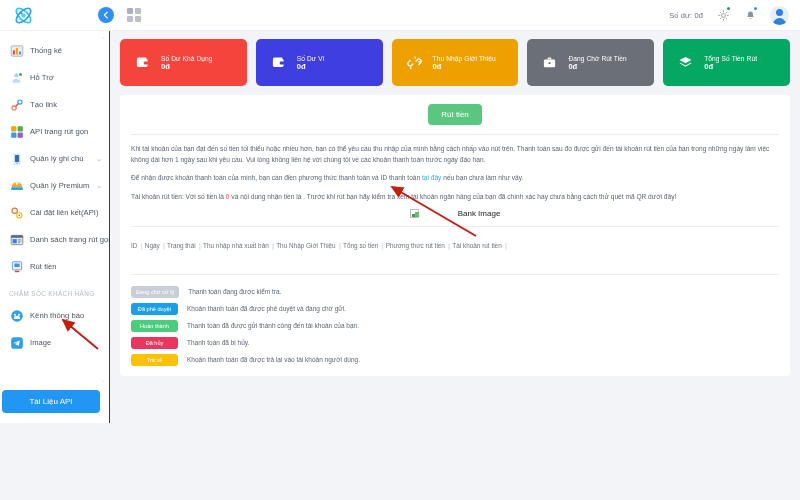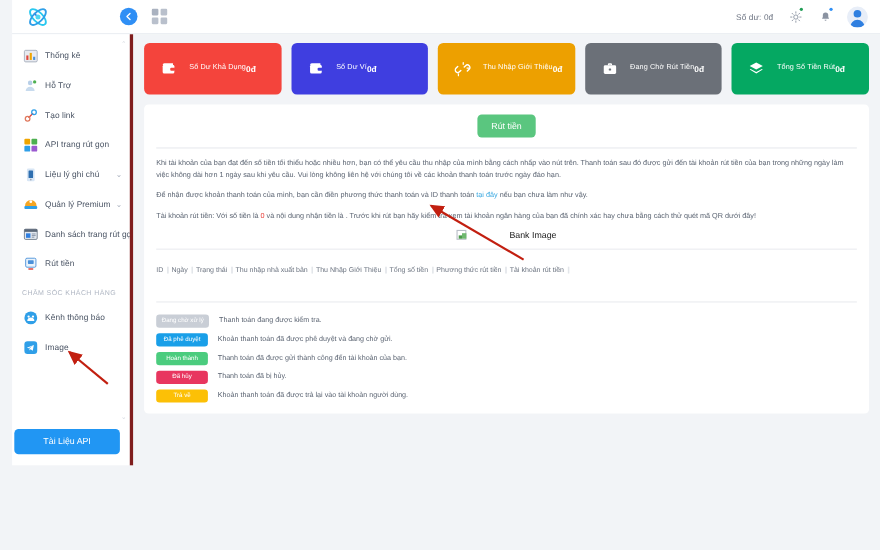--- a/index.html
+++ b/index.html
@@ -2,21 +2,21 @@
 <html><head>
 <meta charset="utf-8">
 <style>
   * { box-sizing: border-box; margin: 0; padding: 0; }
   html, body {
     width: 800px; height: 500px;
     overflow: hidden;
     font-family: "Liberation Sans", sans-serif;
     background: #f2f4f7;
   }
-  .app { position: relative; width: 800px; height: 423px; display: flex; flex-direction: column; padding-left: 11px; }
+  .app { position: relative; width: 800px; height: 423px; display: flex; flex-direction: column; }
 
   
   .topbar {
     height: 31px; background: #ffffff; display: flex; align-items: center;
     border-bottom: 1px solid #eceff3; flex: 0 0 31px; position: relative; z-index: 5;
   }
   .logo-wrap { width: 46px; display: flex; align-items: center; justify-content: center; }
   .logo-atom { width: 21px; height: 21px; }
   .topbar-left-gap { width: 52px; }
   .collapse-btn {
@@ -37,21 +37,21 @@
   .avatar .head { width:7px; height:7px; border-radius:50%; background:#2f7fe0; position:absolute; top:3px;}
   .avatar .body { width:13px; height:7px; border-radius:7px 7px 0 0; background:#2f7fe0; }
   .avatar-inner { position: relative; width:19px; height:19px; display:flex; align-items:flex-end; justify-content:center;}
 
   
   .body-row { display: flex; flex: 1 1 auto; min-height: 0; }
 
   
   .sidebar {
     width: 110px; background: #ffffff; flex: 0 0 110px;
-    border-right: 3px solid #7f1d1d; position: relative;
+    border-right: 1px solid #7f1d1d; position: relative;
     padding-top: 6px; overflow: hidden;
   }
   .nav-item {
     display: flex; align-items: center; height: 27px; padding-left: 9px; cursor: pointer; position: relative;
   }
   .nav-ico { width: 15px; height: 15px; flex: 0 0 15px; margin-right: 6px; display: flex; align-items: center; justify-content: center; }
   .nav-label { font-size: 7.6px; color: #4a5464; white-space: nowrap; letter-spacing: .05px; }
   .caret { margin-left: auto; margin-right: 7px; font-size: 7px; color: #aab2bf; }
   .sec-title { font-size: 6.4px; color: #b0b7c3; letter-spacing: .35px; padding: 10px 0 5px 9px; }
   .doc-btn {
@@ -63,21 +63,21 @@
 
   
   .main { flex: 1 1 auto; min-width: 0; background: #f2f4f7; padding: 8px 10px 8px 10px; overflow: hidden; }
 
   .cards { display: flex; gap: 9px; }
   .card {
     flex: 1 1 0; height: 47px; border-radius: 5px; display: flex; align-items: center;
     padding-left: 14px; color: #fff; gap: 10px; cursor: pointer;
   }
   .card-ico { width: 17px; height: 17px; display: flex; align-items: center; justify-content: center; flex: 0 0 17px; }
-  .card-txt { display: flex; flex-direction: row; gap: 0; }
+  .card-txt { display: flex; flex-direction: column; gap: 0; }
   .card-title { font-size: 6.6px; letter-spacing: .1px; }
   .card-val { font-size: 7.6px; font-weight: bold; }
 
   .panel { background: #fff; border-radius: 4px; margin-top: 9px; padding: 9px 11px 10px 11px; }
   .btn-row { display: flex; justify-content: center; }
   .withdraw-btn {
     background: #5ac67f; color: #fff; border: none; border-radius: 4px;
     font-size: 8px; padding: 6px 13px; cursor: pointer; font-family: "Liberation Sans", sans-serif;
   }
   .hr { height: 1px; background: #e8eaee; margin: 9px 0 8px 0; }
@@ -221,36 +221,46 @@
 
 
       <div class="nav-item">
         <span class="nav-ico">
           <svg width="14" height="14" viewBox="0 0 24 24">
               <rect x="6" y="2" width="12" height="20" rx="2" fill="#d8e6f5"></rect>
               <rect x="8.5" y="5" width="7" height="12" rx="1" fill="#2f6fb0"></rect>
               <circle cx="12" cy="19.3" r="1.3" fill="#9aa3b2"></circle>
             </svg>
         </span>
-        <span class="nav-label">Liệu lý ghi chú</span>
+        <span class="nav-label">Quản lý ghi chú</span>
         <span class="caret">⌄</span>
       </div>
 
       <div class="nav-item">
         <span class="nav-ico">
           <svg width="14" height="14" viewBox="0 0 24 24">
               <path d="M3 14a9 9 0 0 1 18 0z" fill="#f5a623"></path>
               <rect x="2" y="14" width="20" height="5" rx="1.6" fill="#2f9fe8"></rect>
               <circle cx="12" cy="7.5" r="2.2" fill="#fff"></circle>
             </svg>
         </span>
         <span class="nav-label">Quản lý Premium</span>
         <span class="caret">⌄</span>
       </div>
 
+      <div class="nav-item">
+        <span class="nav-ico">
+          <svg width="14" height="14" viewBox="0 0 24 24">
+              <circle cx="8" cy="8" r="4.5" fill="none" stroke="#e07a2f" stroke-width="2"></circle>
+              <circle cx="16" cy="16" r="4.5" fill="none" stroke="#f0c000" stroke-width="2"></circle>
+              <circle cx="16" cy="16" r="1.6" fill="#4a90d9"></circle>
+            </svg>
+        </span>
+        <span class="nav-label">Cài đặt liên kết(API)</span>
+      </div>
 
 
       <div class="nav-item">
         <span class="nav-ico">
           <svg width="14" height="14" viewBox="0 0 24 24">
               <rect x="2" y="4" width="20" height="16" rx="2" fill="#e3e9f0" stroke="#5b6878" stroke-width="1.2"></rect>
               <rect x="2" y="4" width="20" height="4.2" fill="#5b6878"></rect>
               <rect x="4.5" y="10.5" width="7" height="7" fill="#2f7fe0"></rect>
               <g stroke="#7a879a" stroke-width="1.3">
                 <path d="M13.5 11.5h6M13.5 14h6M13.5 16.5h4"></path>

